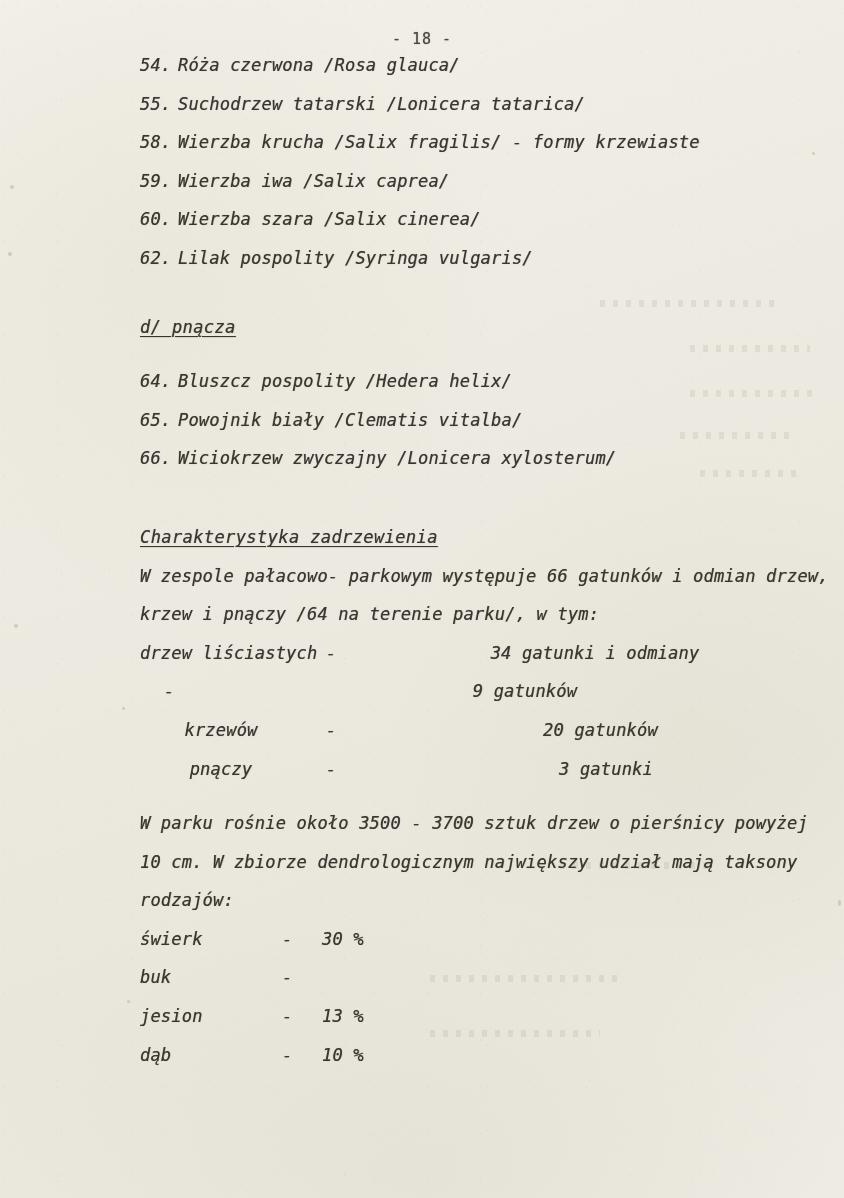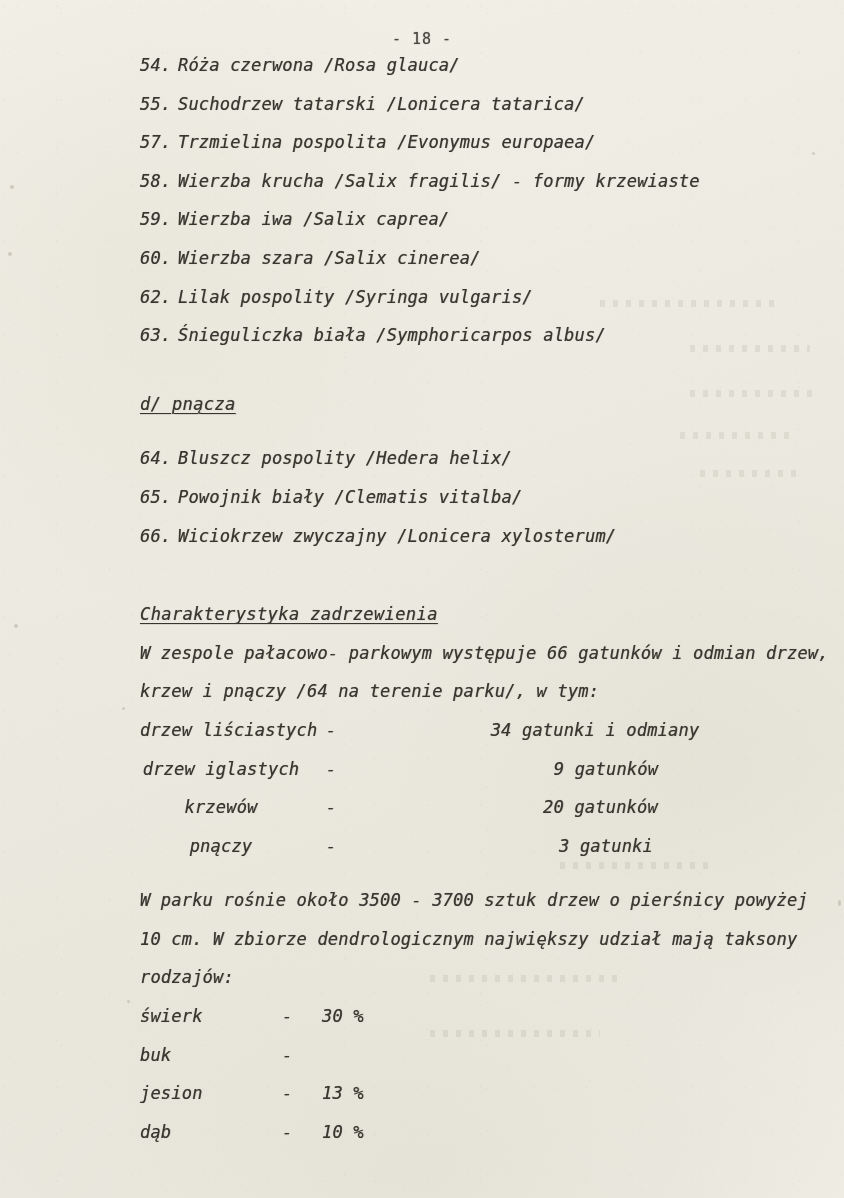--- a/index.html
+++ b/index.html
@@ -133,26 +133,24 @@
   <div class="smudge" style="left:838px; top:900px;  width:3px; height:6px;"></div>
   <div class="smudge" style="left:127px; top:1000px; width:3px; height:3px;"></div>
 
   <div class="page-number">- 18 -</div>
 
   <div class="body">
 
     <div>
       <div class="line"><span class="num">54.</span><span>Róża czerwona /Rosa glauca/</span></div>
       <div class="line"><span class="num">55.</span><span>Suchodrzew tatarski /Lonicera tatarica/</span></div>
-      <div class="line"><span class="num">57.</span><span>Trzmielina pospolita /Evonymus europaea/</span></div>
       <div class="line"><span class="num">58.</span><span>Wierzba krucha /Salix fragilis/ - formy krzewiaste</span></div>
       <div class="line"><span class="num">59.</span><span>Wierzba iwa /Salix caprea/</span></div>
       <div class="line"><span class="num">60.</span><span>Wierzba szara /Salix cinerea/</span></div>
       <div class="line"><span class="num">62.</span><span>Lilak pospolity /Syringa vulgaris/</span></div>
-      <div class="line"><span class="num">63.</span><span>Śnieguliczka biała /Symphoricarpos albus/</span></div>
     </div>
 
     <div class="spacer-m"></div>
 
     <div>
       <div class="line"><span class="heading">d/ pnącza</span></div>
       <div class="spacer-s"></div>
       <div class="line"><span class="num">64.</span><span>Bluszcz pospolity /Hedera helix/</span></div>
       <div class="line"><span class="num">65.</span><span>Powojnik biały /Clematis vitalba/</span></div>
       <div class="line"><span class="num">66.</span><span>Wiciokrzew zwyczajny /Lonicera xylosterum/</span></div>
@@ -166,21 +164,20 @@
       <div class="line">W zespole pałacowo- parkowym występuje 66 gatunków i odmian drzew,</div>
       <div class="line">krzew i pnączy /64 na terenie parku/, w tym:</div>
 
       <div>
         <div class="line tbl-row">
           <span class="tbl-label">drzew liściastych</span>
           <span class="tbl-dash">-</span>
           <span class="tbl-value">34 gatunki i odmiany</span>
         </div>
         <div class="line tbl-row">
-          <span class="tbl-label">drzew iglastych</span>
           <span class="tbl-dash">-</span>
           <span class="tbl-value" style="padding-left:22px;">9 gatunków</span>
         </div>
         <div class="line tbl-row">
           <span class="tbl-label">krzewów</span>
           <span class="tbl-dash">-</span>
           <span class="tbl-value" style="padding-left:11px;">20 gatunków</span>
         </div>
         <div class="line tbl-row">
           <span class="tbl-label">pnączy</span>

